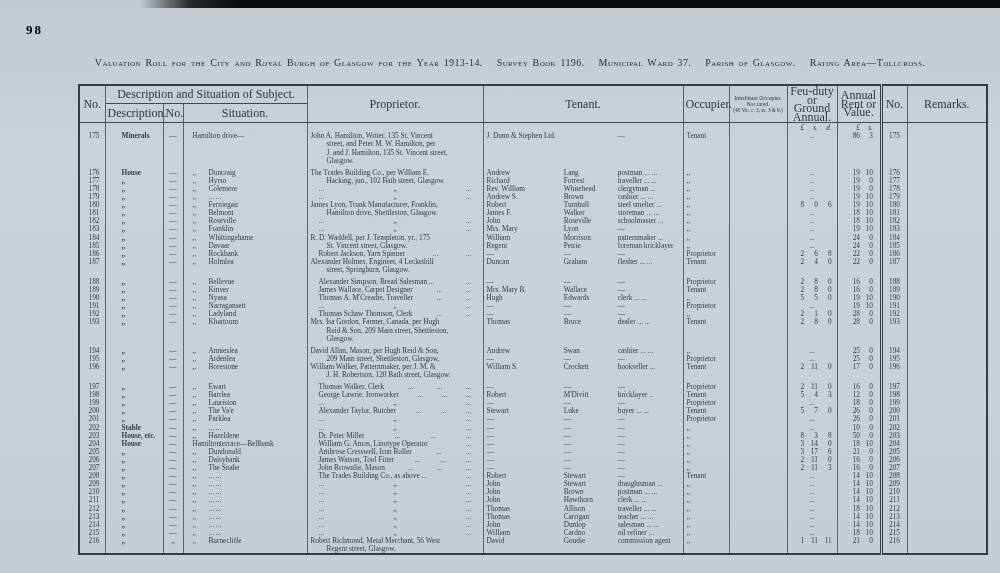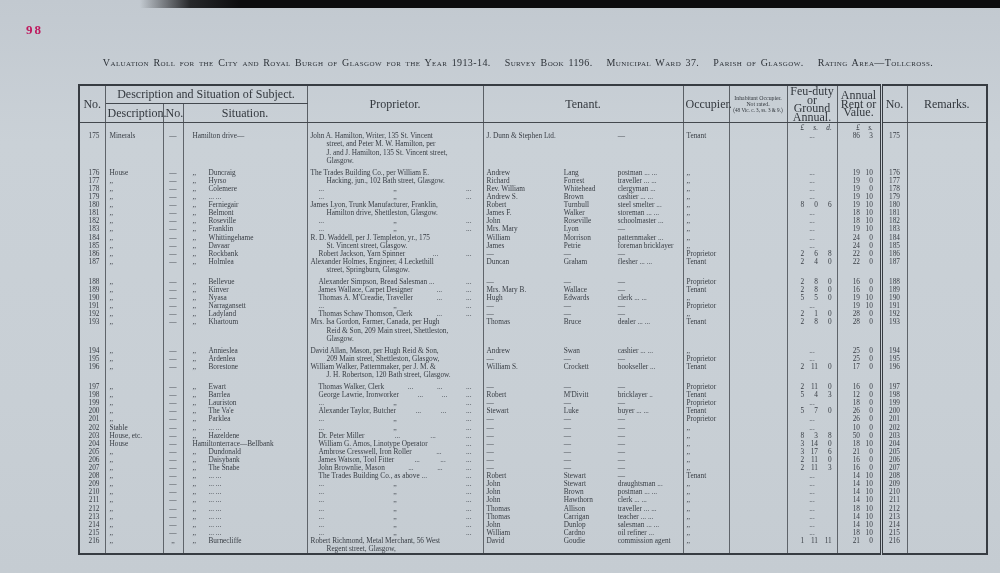--- a/index.html
+++ b/index.html
@@ -3,39 +3,39 @@
 <meta charset="utf-8">
 <style>
   html,body{margin:0;padding:0;}
   body{
     width:1000px;height:573px;position:relative;overflow:hidden;
     background:linear-gradient(180deg,#c2c9d0 0%,#cad1d7 25%,#c8cfd5 70%,#c5ccd2 100%);
     font-family:"Liberation Serif","DejaVu Serif",serif;color:#363b42;
   }
   .scan-strip{position:absolute;top:0;left:0;width:100%;height:8px;
     background:linear-gradient(90deg,rgba(12,12,14,0) 0%,rgba(12,12,14,0) 14%,rgba(12,12,14,.85) 19%,#0c0c0e 24%,#0c0c0e 100%);}
-  .page-number{position:absolute;top:22px;left:26px;font-size:13px;font-weight:bold;letter-spacing:2px;color:#be185d;}
-  .title{position:absolute;top:57px;left:68px;width:900px;text-align:center;
+  .page-number{position:absolute;top:22px;left:26px;font-size:13px;font-weight:bold;letter-spacing:2px;color:#000000;}
+  .title{position:absolute;top:57px;left:60px;width:900px;text-align:center;
     font-variant:small-caps;font-size:10px;letter-spacing:.4px;word-spacing:1.5px;color:#2d3238;white-space:nowrap;}
   .title span{margin:0 7px;}
   table.roll{
     position:absolute;left:78px;top:84px;width:908px;
     border-collapse:collapse;table-layout:fixed;
     font-size:7.3px;line-height:8.1px;color:#383d44;
     border:2px solid #373c42;
   }
   th{border:1px solid #5a5f65;border-bottom:1px solid #43484e;font-weight:normal;
      font-size:12px;line-height:8.6px;padding:1px 2px;text-align:center;vertical-align:middle;color:#33383e;}
   td{border-left:1px solid #5f646a;border-right:1px solid #5f646a;vertical-align:top;padding:0 3px;overflow:hidden;}
   tr.gap td{padding-top:4px;}
   tr.hdr1{height:16px;} tr.hdr2{height:17px;}
   .h-inh{font-size:5.8px;line-height:6.4px;}
   .h-inh .cite{font-size:5.2px;}
   .c-no{text-align:right;padding-right:5px;}
-  .c-desc{padding-left:4px;white-space:nowrap;}
+  .c-desc{padding-left:16px;white-space:nowrap;font-weight:bold;}
   .c-no2{text-align:center;}
   .c-sit{white-space:nowrap;margin-left:23px;}
   .c-sit .sp{display:inline-block;min-width:16px;padding-left:6px;}
   .c-sit .sn{display:inline-block;width:86px;text-align:left;}
   .c-prop .pl{white-space:nowrap;}
   .c-prop .ind{padding-left:16px;}
   .c-prop .spread{display:flex;justify-content:space-between;padding:0 8px;}
   .c-ten{white-space:nowrap;}
   .c-ten .tf{display:inline-block;width:40%;}
   .c-ten .ts{display:inline-block;width:28%;}
@@ -309,21 +309,21 @@
         <td class="c-rem"></td>
       </tr>
       <tr>
         <td class="c-no">185</td>
         <td class="c-desc">,,</td>
         <td class="c-no2">—</td>
         <td class="c-sit"><span class="sp">,,</span><span class="sn">Davaar</span></td>
         <td class="c-prop">
           <div class="pl ind">St. Vincent street, Glasgow.</div>
         </td>
-        <td class="c-ten"><span class="tf">James</span><span class="ts">Petrie</span><span class="to">foreman bricklayer</span></td>
+        <td class="c-ten"><span class="tf">Regent</span><span class="ts">Petrie</span><span class="to">foreman bricklayer</span></td>
         <td class="c-occ">,,</td>
         <td class="c-inh"></td>
         <td class="c-feu">
           <span class="dots">...</span>
         </td>
         <td class="c-rent"><span class="rp0">24</span><span class="rp1">0</span></td>
         <td class="c-no3">185</td>
         <td class="c-rem"></td>
       </tr>
       <tr>

